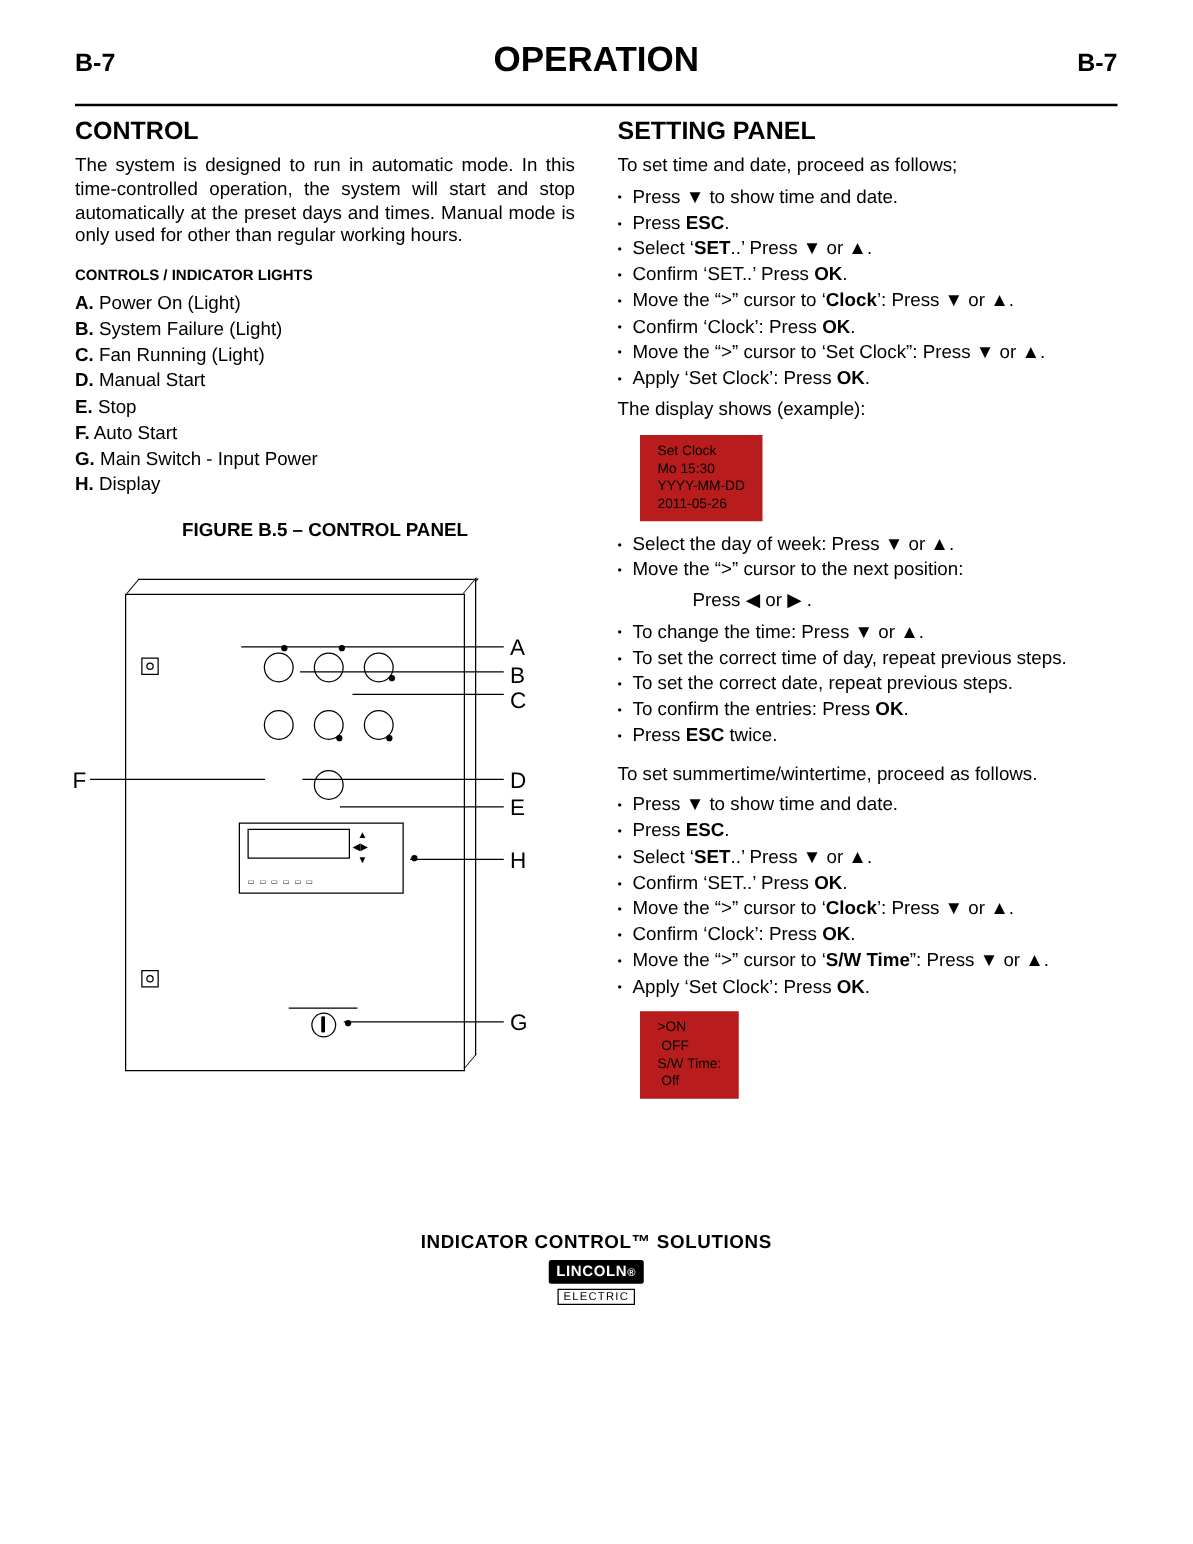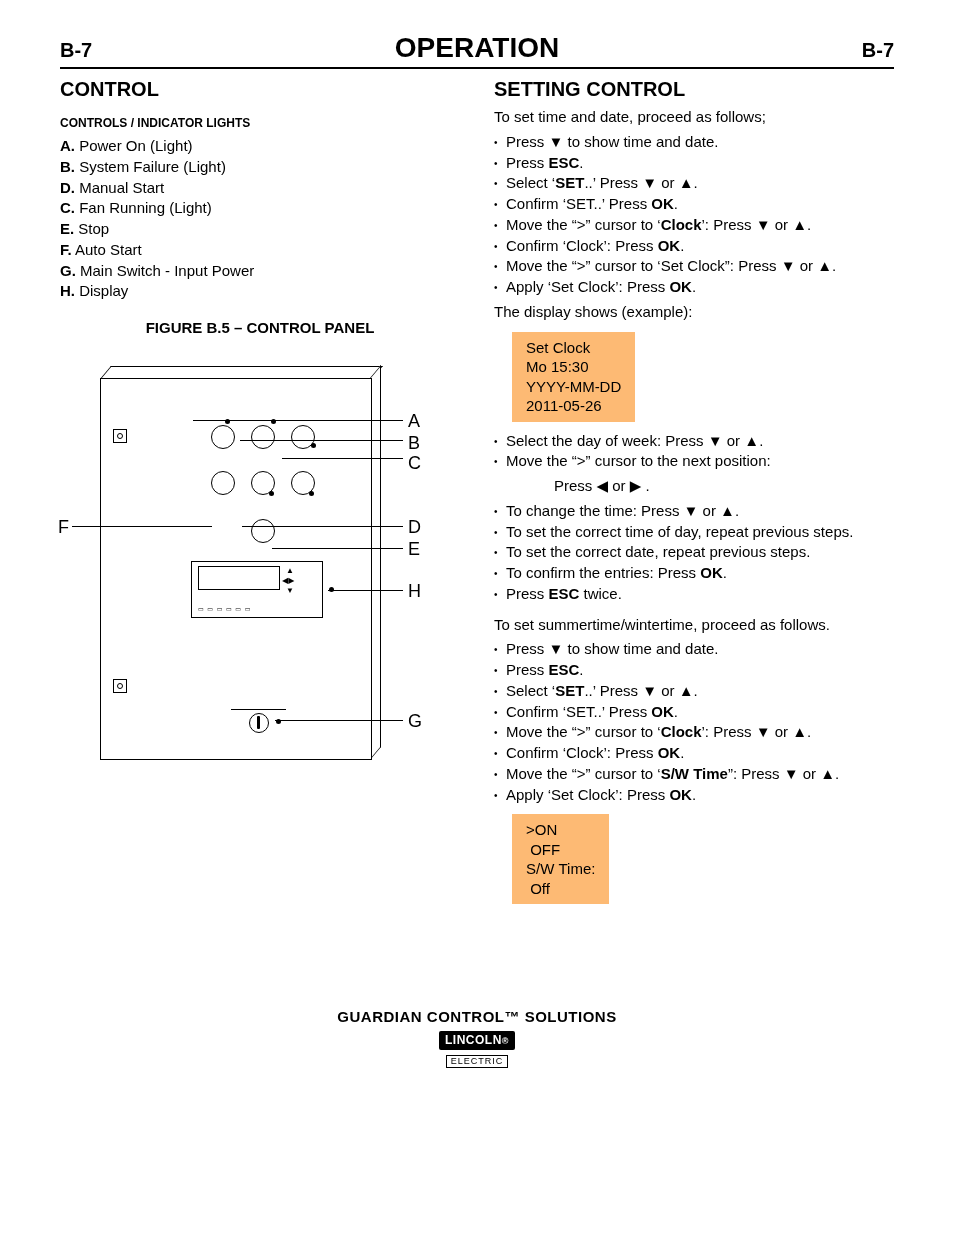--- a/index.html
+++ b/index.html
@@ -9,43 +9,43 @@
     margin: 0;
     padding: 30px 60px 20px 60px;
     width: 954px;
     box-sizing: border-box;
     line-height: 1.25;
   }
   .top-header {
     display: flex;
     align-items: baseline;
     border-bottom: 2px solid #000;
-    padding-bottom: 2px;
+    padding-bottom: 18px;
   }
   .top-header .pgL { font-weight: bold; font-size: 20px; flex: 1; }
   .top-header .title { font-weight: bold; font-size: 28px; text-align: left; flex: 0 0 auto; }
   .top-header .pgR { font-weight: bold; font-size: 20px; flex: 1; text-align: right; }
   .columns { display: flex; gap: 34px; margin-top: 4px; }
   .col { flex: 1; }
   h2 { font-size: 20px; margin: 4px 0 4px 0; }
   h3 { font-size: 12px; margin: 14px 0 6px 0; }
   p { margin: 6px 0; text-align: justify; }
   .ctrl-list { margin: 6px 0; }
   .ctrl-list div { margin: 2px 0; }
   .fig-caption { font-weight: bold; text-align: center; margin: 18px 0 10px 0; }
   ul.steps { list-style: none; padding-left: 0; margin: 6px 0; }
   ul.steps li { padding-left: 12px; position: relative; margin: 2px 0; }
   ul.steps li::before { content: "•"; position: absolute; left: 0; font-size: 10px; top: 4px; }
   .indent { padding-left: 60px; }
   .display-box {
-    background: #fdba74;
+    background: #b91c1c;
     display: inline-block;
     padding: 6px 14px;
     margin: 4px 0 4px 18px;
-    font-size: 15px;
+    font-size: 11px;
     line-height: 1.3;
   }
   .footer { text-align: center; margin-top: 100px; }
   .footer .f1 { font-weight: bold; letter-spacing: 0.5px; font-size: 15px; }
   .logo {
     display: inline-block;
     margin-top: 4px;
     background: #000;
     color: #fff;
     font-weight: bold;
@@ -90,27 +90,28 @@
 <div class="top-header">
   <div class="pgL">B-7</div>
   <div class="title">OPERATION</div>
   <div class="pgR">B-7</div>
 </div>
 
 <div class="columns">
 
   <div class="col">
     <h2>CONTROL</h2>
+    <p>The system is designed to run in automatic mode. In this time-controlled operation, the system will start and stop automatically at the preset days and times. Manual mode is only used for other than regular working hours.</p>
 
     <h3>CONTROLS / INDICATOR LIGHTS</h3>
     <div class="ctrl-list" id="ctrl-list">
         <div><b>A.</b> Power On (Light)</div>
         <div><b>B.</b> System Failure (Light)</div>
+        <div><b>C.</b> Fan Running (Light)</div>
         <div><b>D.</b> Manual Start</div>
-        <div><b>C.</b> Fan Running (Light)</div>
         <div><b>E.</b> Stop</div>
         <div><b>F.</b> Auto Start</div>
         <div><b>G.</b> Main Switch - Input Power</div>
         <div><b>H.</b> Display</div>
       </div>
 
     <div class="fig-caption">FIGURE B.5 – CONTROL PANEL</div>
 
     <div class="figwrap">
       <div class="box3d-top"></div>
@@ -166,21 +167,21 @@
       <div class="label-letter" style="left:338px; top:158px;">D</div>
       <div class="label-letter" style="left:338px; top:180px;">E</div>
       <div class="label-letter" style="left:338px; top:222px;">H</div>
       <div class="label-letter" style="left:338px; top:352px;">G</div>
 
       <div class="label-letter" style="left:-12px; top:158px;">F</div>
     </div>
   </div>
 
   <div class="col">
-    <h2>SETTING CONTROL</h2>
+    <h2>SETTING PANEL</h2>
     <p style="text-align:left">To set time and date, proceed as follows;</p>
 
     <ul class="steps" id="steps1">
         <li>Press ▼ to show time and date.</li>
         <li>Press <b>ESC</b>.</li>
         <li>Select ‘<b>SET</b>..’ Press ▼ or ▲.</li>
         <li>Confirm ‘SET..’ Press <b>OK</b>.</li>
         <li>Move the “&gt;” cursor to ‘<b>Clock</b>’: Press ▼ or ▲.</li>
         <li>Confirm ‘Clock’: Press <b>OK</b>.</li>
         <li>Move the “&gt;” cursor to ‘Set Clock”: Press ▼ or ▲.</li>
@@ -213,20 +214,20 @@
         <li>Confirm ‘Clock’: Press <b>OK</b>.</li>
         <li>Move the “&gt;” cursor to ‘<b>S/W Time</b>”: Press ▼ or ▲.</li>
         <li>Apply ‘Set Clock’: Press <b>OK</b>.</li>
       </ul>
 
     <div class="display-box" id="disp2">&gt;ON<br>&nbsp;OFF<br>S/W&nbsp;Time:<br>&nbsp;Off</div>
   </div>
 </div>
 
 <div class="footer">
-  <div class="f1">GUARDIAN CONTROL™ SOLUTIONS</div>
+  <div class="f1">INDICATOR CONTROL™ SOLUTIONS</div>
   <div>
     <span class="logo">
       <span>LINCOLN</span><span style="font-size:9px;">®</span>
     </span><br>
     <span class="logo-sub">ELECTRIC</span>
   </div>
 </div>
 
 </body></html>

